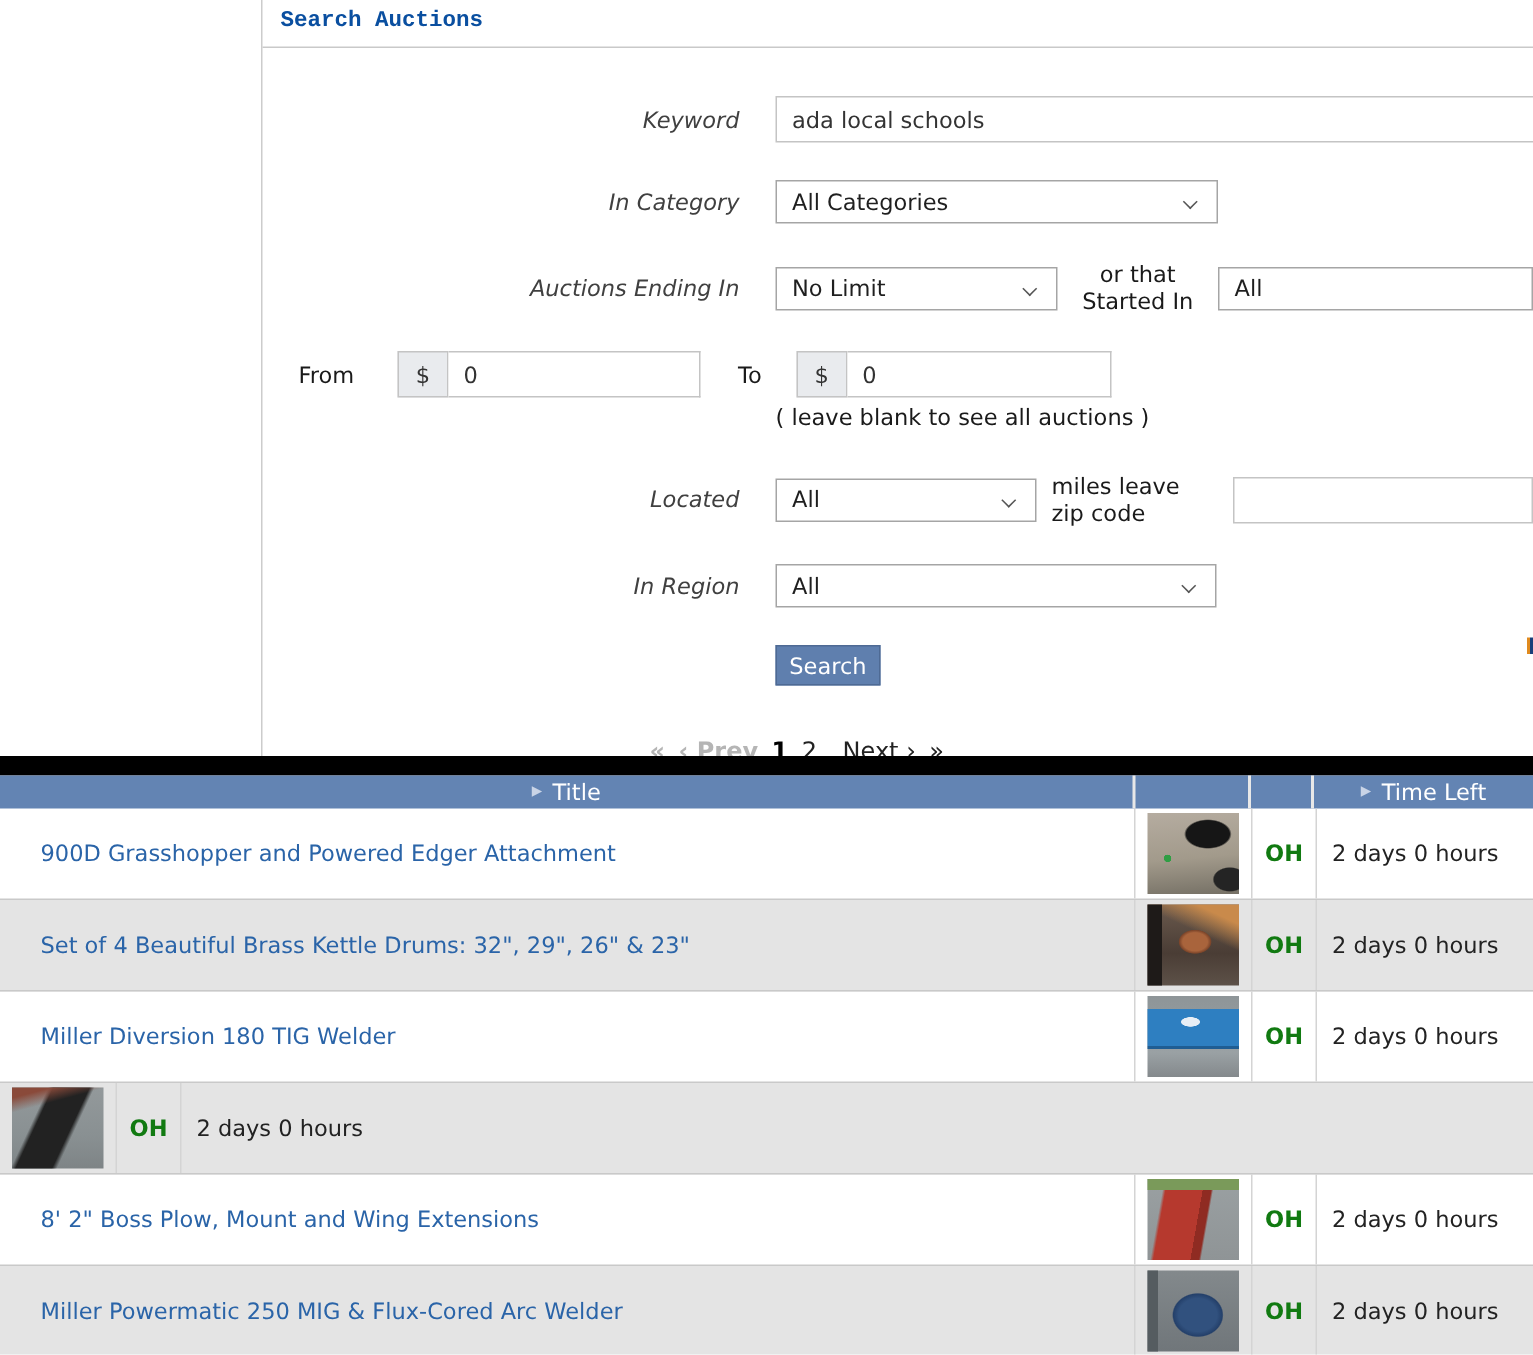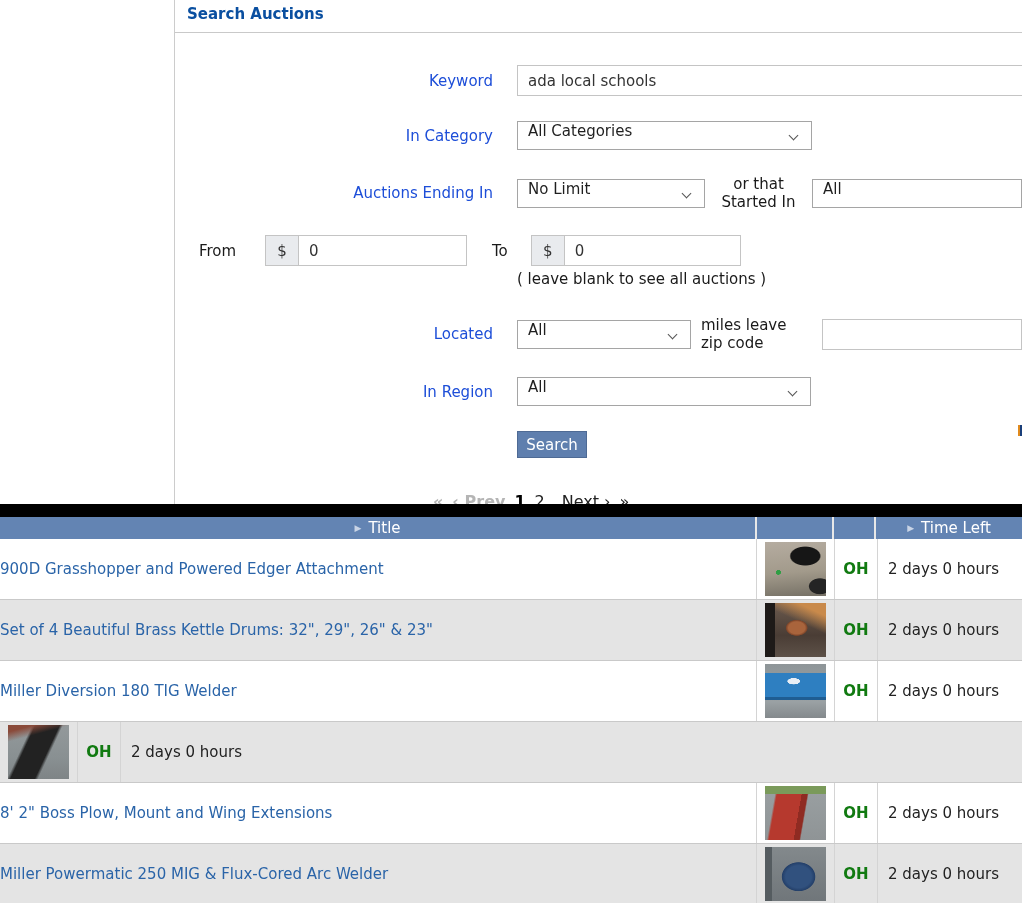--- a/index.html
+++ b/index.html
@@ -7,31 +7,31 @@
   body {
     font-family:"DejaVu Sans","Liberation Sans",sans-serif;
     background:#fff; color:#1a1a1a; overflow:hidden; position:relative;
     font-size:15px;
   }
   
   .v-divider { position:absolute; left:174px; top:0; width:1px; height:504px; background:#cccccc; }
 
   
   .content { margin-left:175px; width:847px; }
-  .page-title { font-weight:bold; font-size:15px; color:#0a4fa0; padding:5px 0 9px 12px; }
+  .page-title { font-weight:bold; font-size:15px; color:#0a4fa0; padding:5px 0 9px 12px;font-family:Liberation Mono, monospace; }
   .rule { border:0; border-top:1px solid #c9c9c9; height:0; }
 
   
   .search-form { padding-top:32px; }
   .form-row { display:flex; align-items:center; min-height:31px; margin-bottom:24px; }
-  .flabel { width:318px; text-align:right; color:#1d4ed8; flex:none; }
+  .flabel { width:318px; text-align:right; color:#404040; flex:none;font-style:italic; }
   .fctrl { margin-left:24px; display:flex; align-items:center; }
 
   .sel { position:relative; height:29px; border:1px solid #a5a5a5; background:#fff;
-         display:flex; padding-left:10px; color:#1f1f1f; flex:none; }
+         display:flex; align-items:center; padding-left:10px; color:#1f1f1f; flex:none; }
   .chev { position:absolute; right:14px; top:10px; width:7px; height:7px;
           border:solid #555; border-width:0 1.5px 1.5px 0; transform:rotate(45deg); }
   .txtin { height:31px; border:1px solid #c4c4c4; padding-left:10px; font-family:inherit;
            font-size:15px; color:#333; background:#fff; outline:none; }
 
   .sel-category { width:295px; }
   .sel-ending { width:188px; }
   .sel-started { width:210px; margin-left:8px; }
   .sel-located { width:174px; }
   .sel-region { width:294px; }
@@ -71,21 +71,21 @@
         font-size:15px; height:22px; }
   .th-title { width:757px; border-right:2px solid #e8e8e8; }
   .th-thumb { width:77px; border-right:2px solid #e8e8e8; }
   .th-state { width:42px; border-right:2px solid #e8e8e8; }
   .th-time { flex:1; }
   .sort-arrow { color:#c9d4e6; font-size:9px; margin-right:7px; line-height:1; }
 
   .trow { display:flex; height:61px; border-bottom:1px solid #c9c9c9; align-items:center; }
   .trow.alt { background:#e4e4e4; }
   .td { height:100%; display:flex; align-items:center; }
-  .td-title { width:757px; border-right:1px solid #d4d4d4; padding-left:0; }
+  .td-title { width:757px; border-right:1px solid #d4d4d4; padding-left:27px; }
   .td-title a { color:#2a64a8; text-decoration:none; }
   .td-thumb { width:78px; border-right:1px solid #d4d4d4; justify-content:center; }
   .td-state { width:43px; border-right:1px solid #d4d4d4; justify-content:center;
               color:#117a11; font-weight:bold; }
   .td-time { flex:1; padding-left:10px; color:#222; }
 
   .thumb { width:61px; height:54px; flex:none; }
   .t1 { background:
         radial-gradient(circle 4px at 22% 56%, #2f9e44 0 60%, transparent 65%),
         radial-gradient(ellipse 24px 15px at 66% 26%, #161616 0 60%, transparent 66%),

